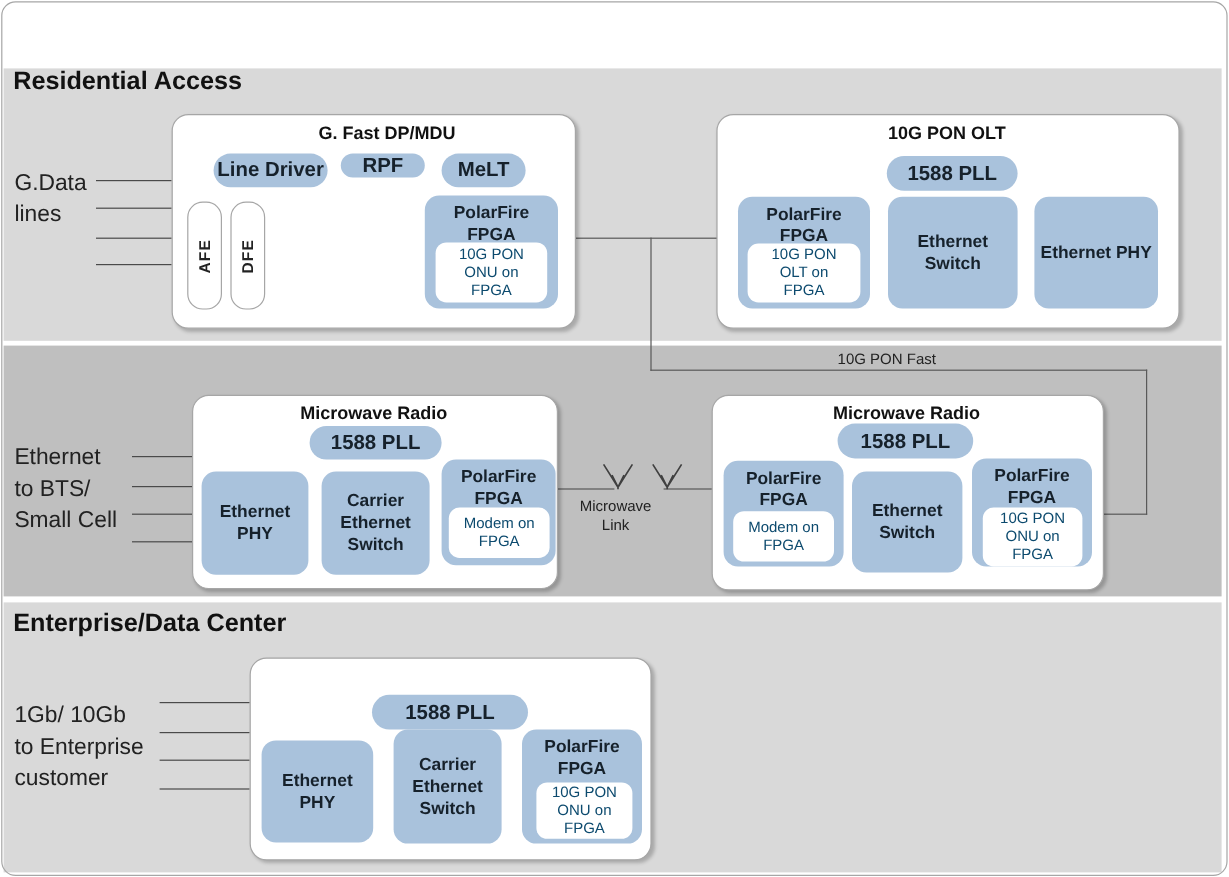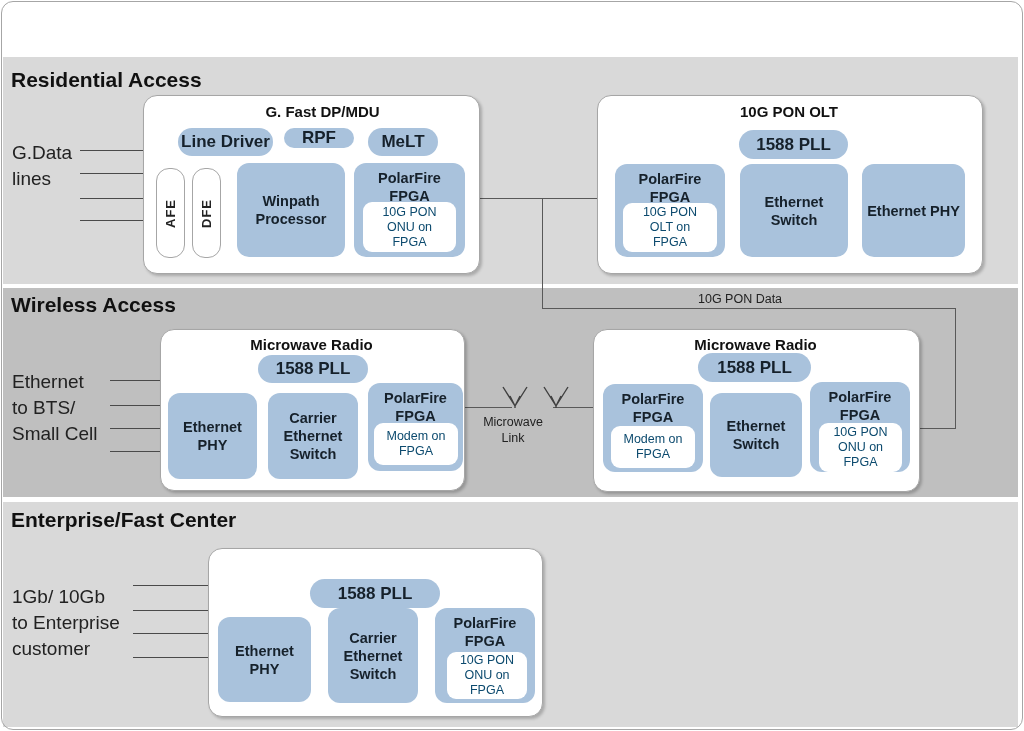--- a/index.html
+++ b/index.html
@@ -37,23 +37,22 @@
 </head>
 <body>
 
 <div class="page">
 
 
   <div class="band light" style="top:57px;height:227px;"></div>
   <div class="band dark" style="top:288px;height:209px;"></div>
   <div class="band light" style="top:502px;height:225px;"></div>
 
-  <div class="sec-head" style="left:11px;top:68px;">Residential Access</div>
-  <div class="sec-head" style="left:11px;top:293px;">Wireless Access</div>
-  <div class="sec-head" style="left:11px;top:508px;">Enterprise/Fast Center</div>
+  <div class="sec-head" style="left:11px;top:56px;">Residential Access</div>
+  <div class="sec-head" style="left:11px;top:508px;">Enterprise/Data Center</div>
 
   <div class="side-label" style="left:12px;top:140px;">G.Data
 lines</div>
   <div class="side-label" style="left:12px;top:369px;">Ethernet
 to BTS/
 Small Cell</div>
   <div class="side-label" style="left:12px;top:584px;">1Gb/ 10Gb
 to Enterprise
 customer</div>
 
@@ -70,35 +69,33 @@
   <div class="stub" style="left:133px;top:585px;width:75px;"></div>
   <div class="stub" style="left:133px;top:610px;width:75px;"></div>
   <div class="stub" style="left:133px;top:633px;width:75px;"></div>
   <div class="stub" style="left:133px;top:657px;width:75px;"></div>
 
   <div class="hline" style="left:465px;top:198px;width:152px;"></div>
   <div class="vline" style="left:542px;top:198px;height:111px;"></div>
   <div class="hline" style="left:542px;top:308px;width:414px;"></div>
   <div class="vline" style="left:955px;top:308px;height:121px;"></div>
   <div class="hline" style="left:905px;top:428px;width:51px;"></div>
-  <div class="conn-label" style="left:698px;top:291px;">10G PON Data</div>
+  <div class="conn-label" style="left:698px;top:291px;">10G PON Fast</div>
 
   <div class="wbox" style="left:143px;top:95px;width:335px;height:177px;"></div>
   <div class="wbox-title" style="left:143px;top:103px;width:359px;">G. Fast DP/MDU</div>
   <div class="blk pill" style="left:178px;top:128px;width:95px;height:28px;">Line Driver</div>
   <div class="blk pill" style="left:284px;top:128px;width:70px;height:20px;">RPF</div>
   <div class="blk pill" style="left:368px;top:128px;width:70px;height:28px;">MeLT</div>
   <div class="vpill" style="left:156px;top:168px;width:27px;height:88px;">
       <span>AFE</span>
     </div>
   <div class="vpill" style="left:192px;top:168px;width:27px;height:88px;">
       <span>DFE</span>
     </div>
-  <div class="blk" style="left:237px;top:163px;width:108px;height:94px;">Winpath
-Processor</div>
   <div class="blk pf" style="left:354px;top:163px;width:111px;height:94px;">
     <div class="pf-title">PolarFire
 FPGA</div>
   </div>
   <div class="inner" style="left:363px;top:202px;width:93px;height:50px;">10G PON
 ONU on
 FPGA</div>
 
   <div class="wbox" style="left:597px;top:95px;width:384px;height:177px;"></div>
   <div class="wbox-title" style="left:597px;top:103px;width:384px;">10G PON OLT</div>

